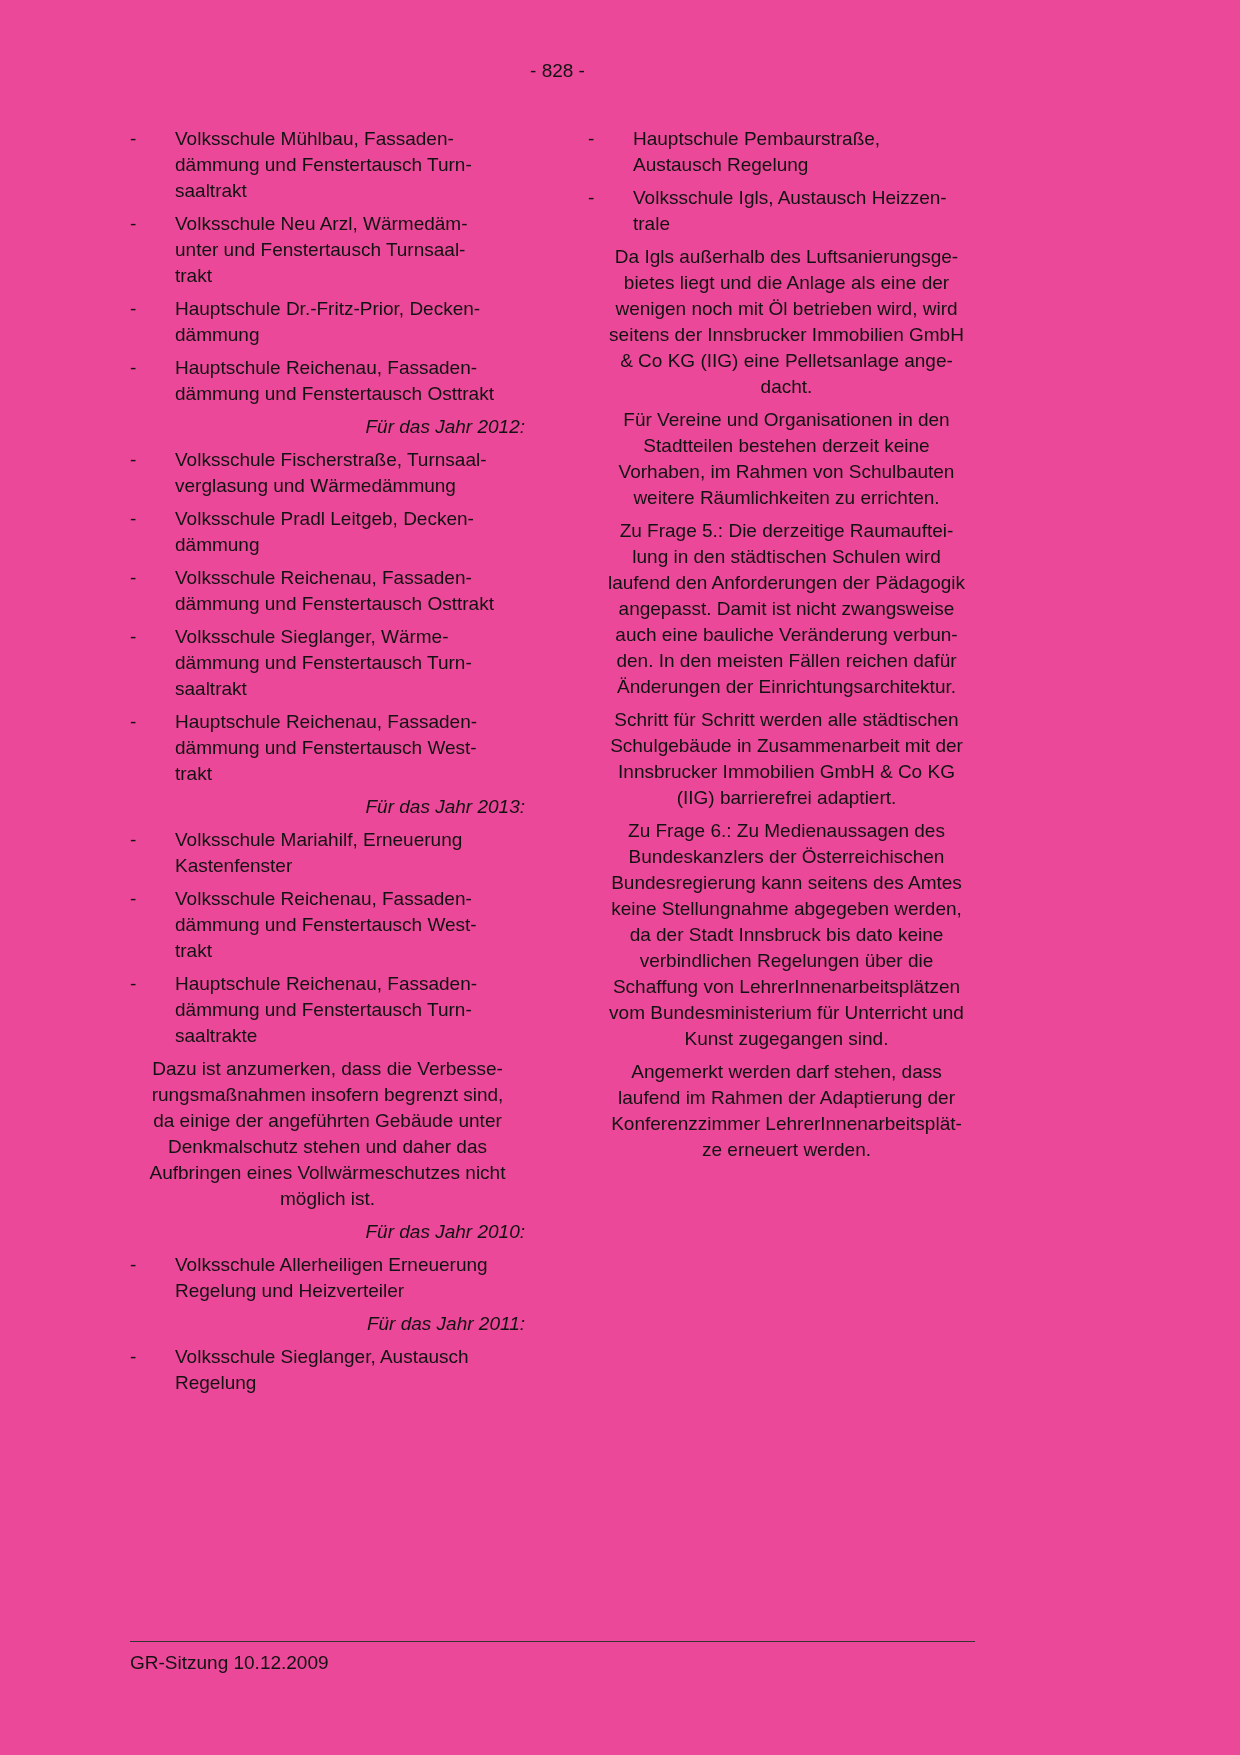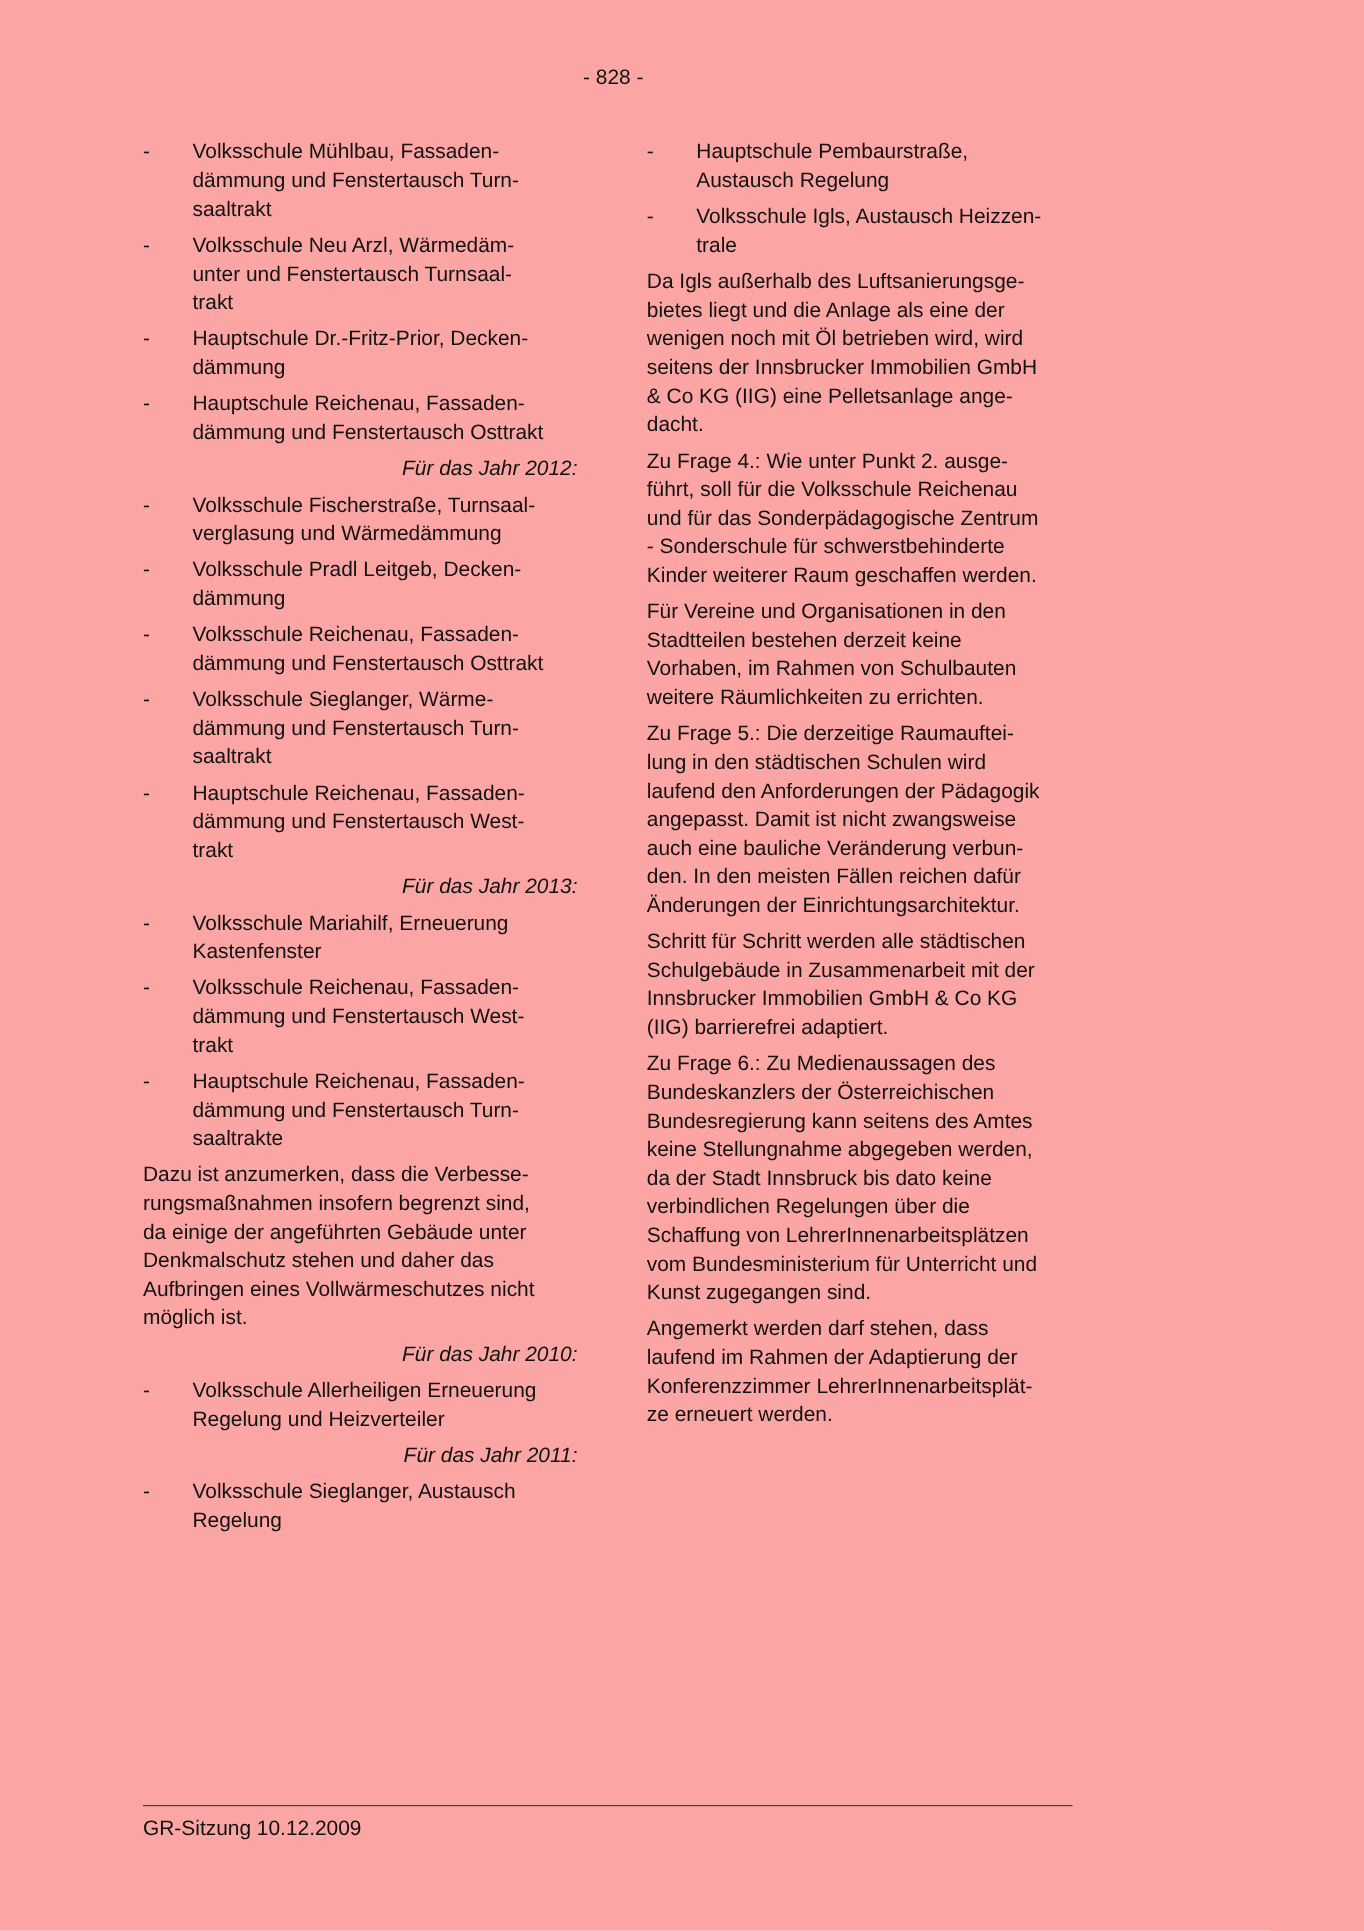--- a/index.html
+++ b/index.html
@@ -11,21 +11,21 @@
     background: #ffffff;
     font-family: "Liberation Sans", "DejaVu Sans", sans-serif;
     font-size: 19px;
     line-height: 26px;
     color: #121212;
   }
   .page {
     position: relative;
     width: 1240px;
     height: 1755px;
-    background: #fca5a5;
+    background: #ec4899;
     overflow: hidden;
   }
   .page-number {
     position: absolute;
     top: 58px;
     left: 130px;
     width: 855px;
     text-align: center;
   }
   .columns {
@@ -44,20 +44,21 @@
 
   .year-heading {
     font-style: italic;
     margin: 0 0 7px 0;
     white-space: pre-line;
     text-align: right;
   }
   .para {
     margin: 0 0 7px 0;
     white-space: pre-line;
+    text-align: center;
   }
 
   .footer-rule {
     position: absolute;
     left: 130px;
     top: 1641px;
     width: 845px;
     border-top: 1.5px solid #333333;
   }
   .footer-text {
@@ -188,25 +189,20 @@
         <span class="li-text">Volksschule Igls, Austausch Heizzen-
 trale</span>
       </div>
 
       <p class="para">Da Igls außerhalb des Luftsanierungsge-
 bietes liegt und die Anlage als eine der
 wenigen noch mit Öl betrieben wird, wird
 seitens der Innsbrucker Immobilien GmbH
 &amp; Co KG (IIG) eine Pelletsanlage ange-
 dacht.</p>
-      <p class="para">Zu Frage 4.: Wie unter Punkt 2. ausge-
-führt, soll für die Volksschule Reichenau
-und für das Sonderpädagogische Zentrum
-- Sonderschule für schwerstbehinderte
-Kinder weiterer Raum geschaffen werden.</p>
       <p class="para">Für Vereine und Organisationen in den
 Stadtteilen bestehen derzeit keine
 Vorhaben, im Rahmen von Schulbauten
 weitere Räumlichkeiten zu errichten.</p>
       <p class="para">Zu Frage 5.: Die derzeitige Raumauftei-
 lung in den städtischen Schulen wird
 laufend den Anforderungen der Pädagogik
 angepasst. Damit ist nicht zwangsweise
 auch eine bauliche Veränderung verbun-
 den. In den meisten Fällen reichen dafür

